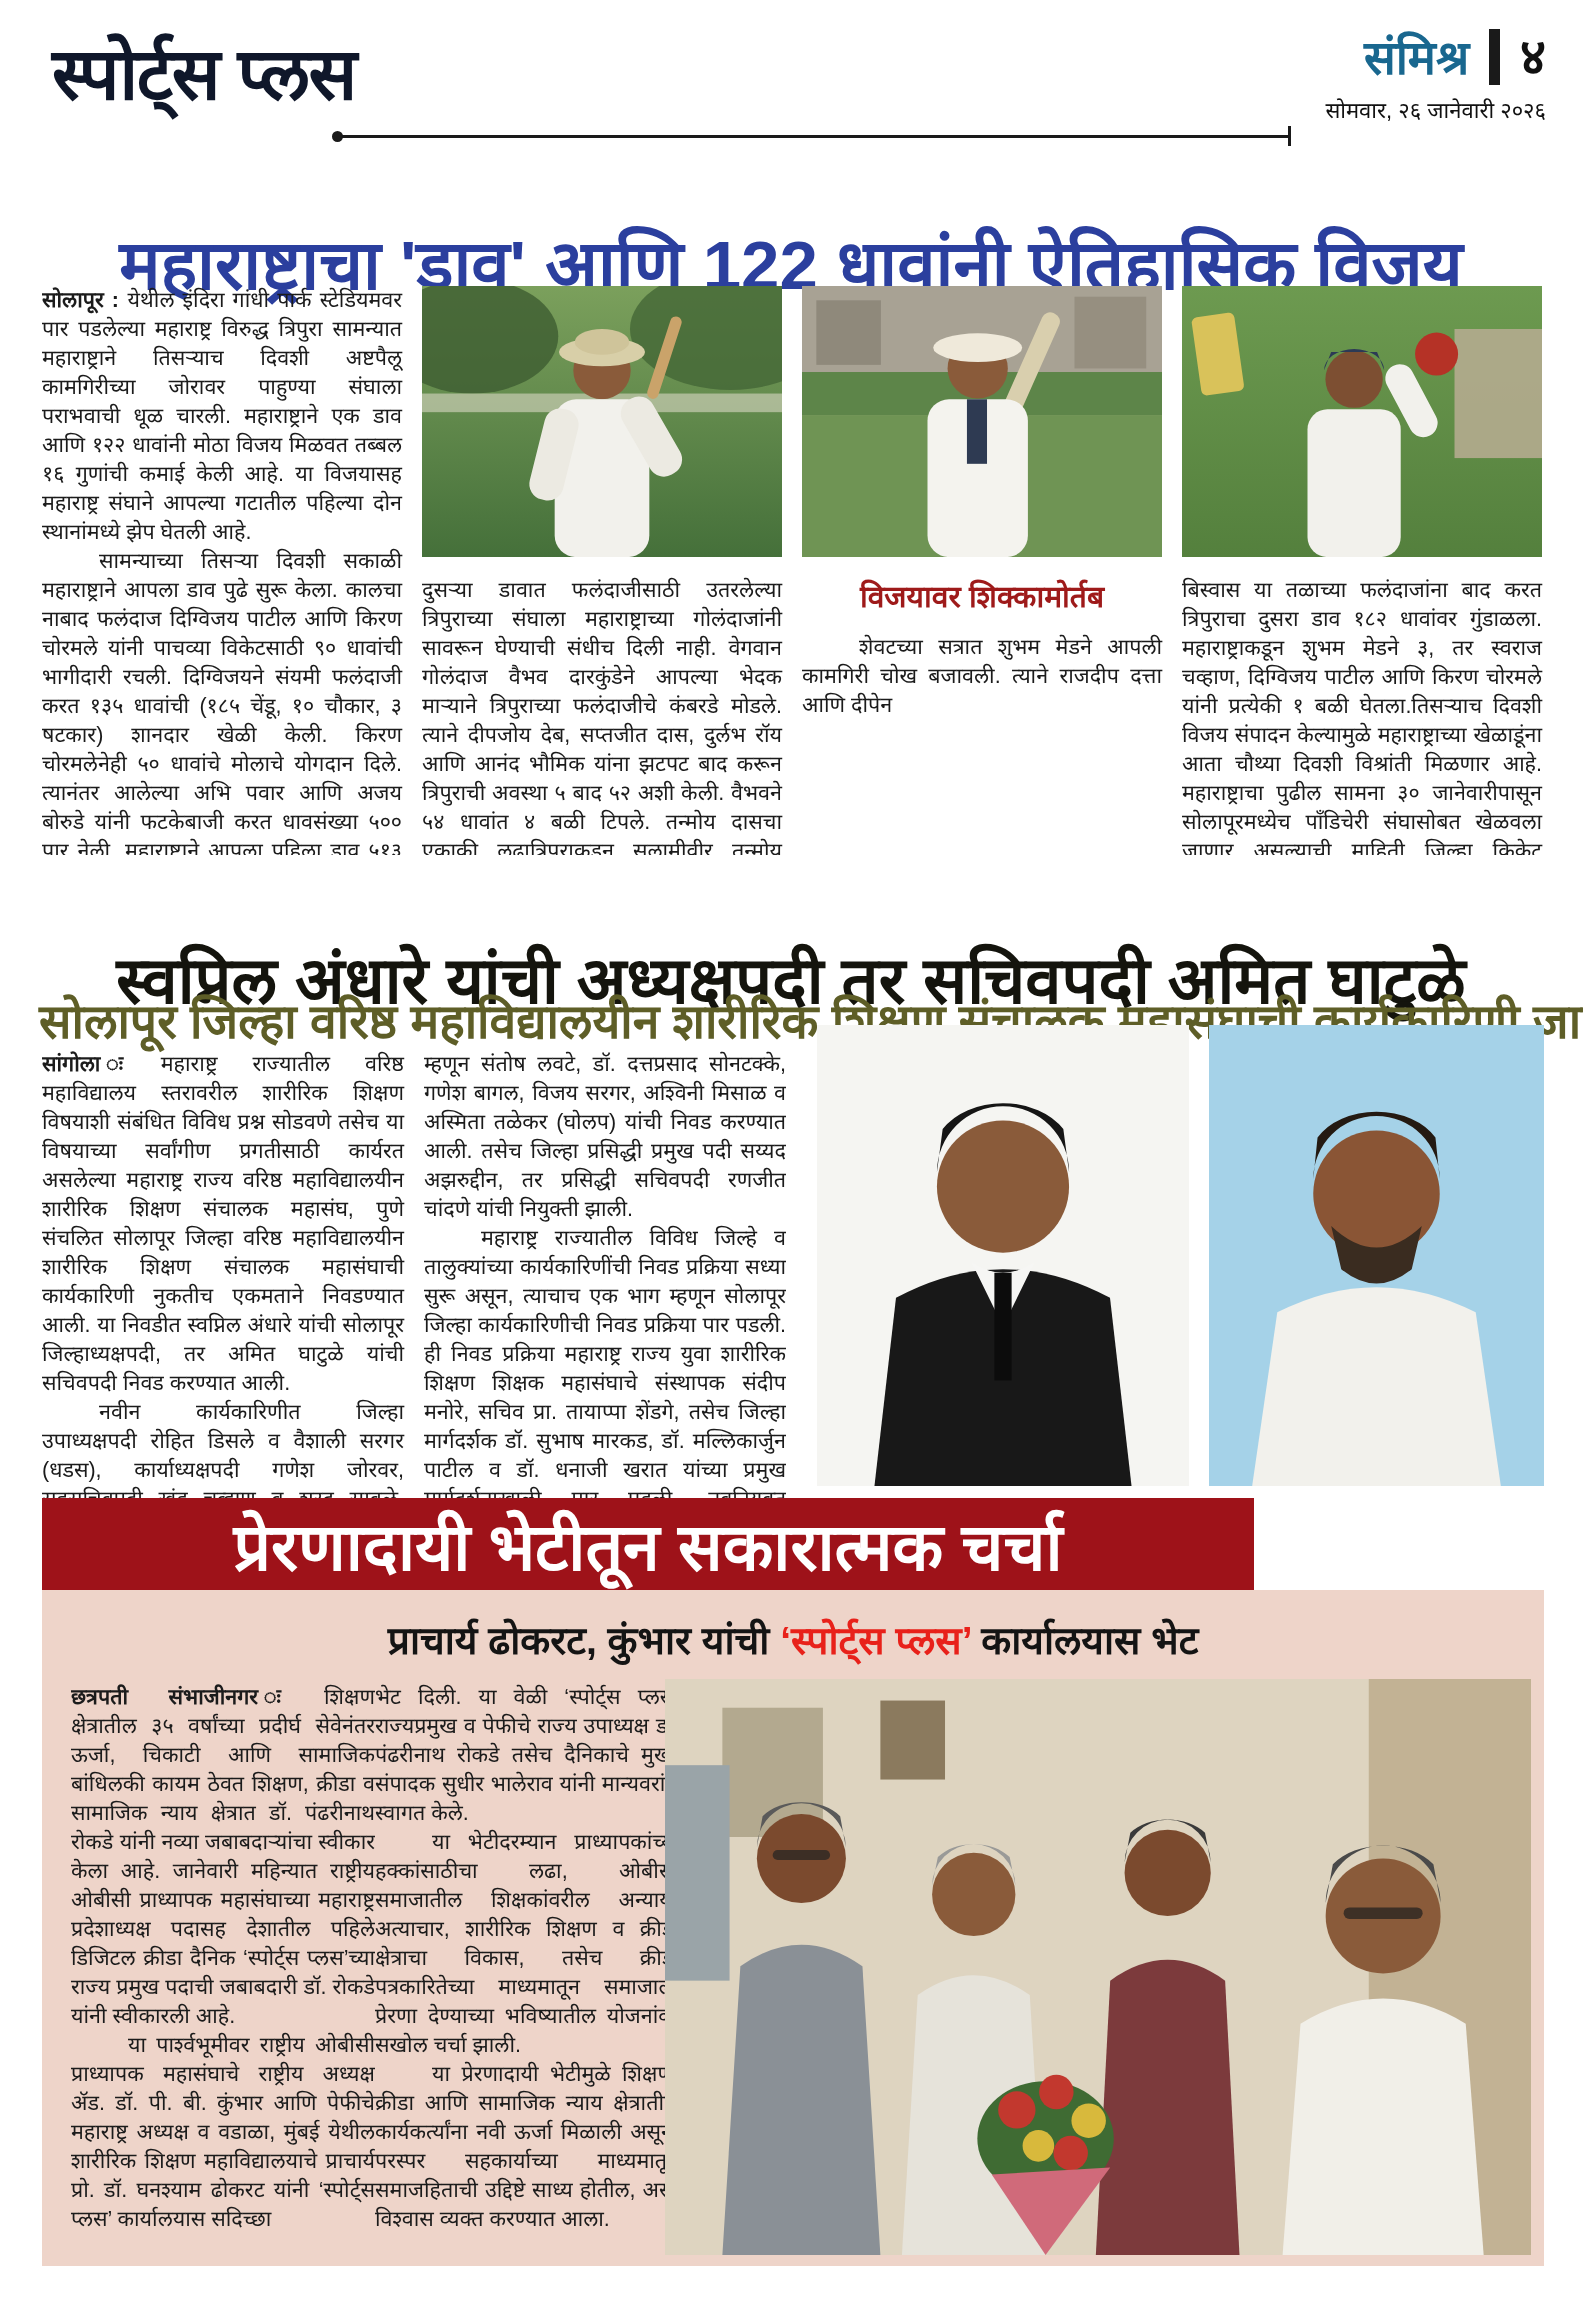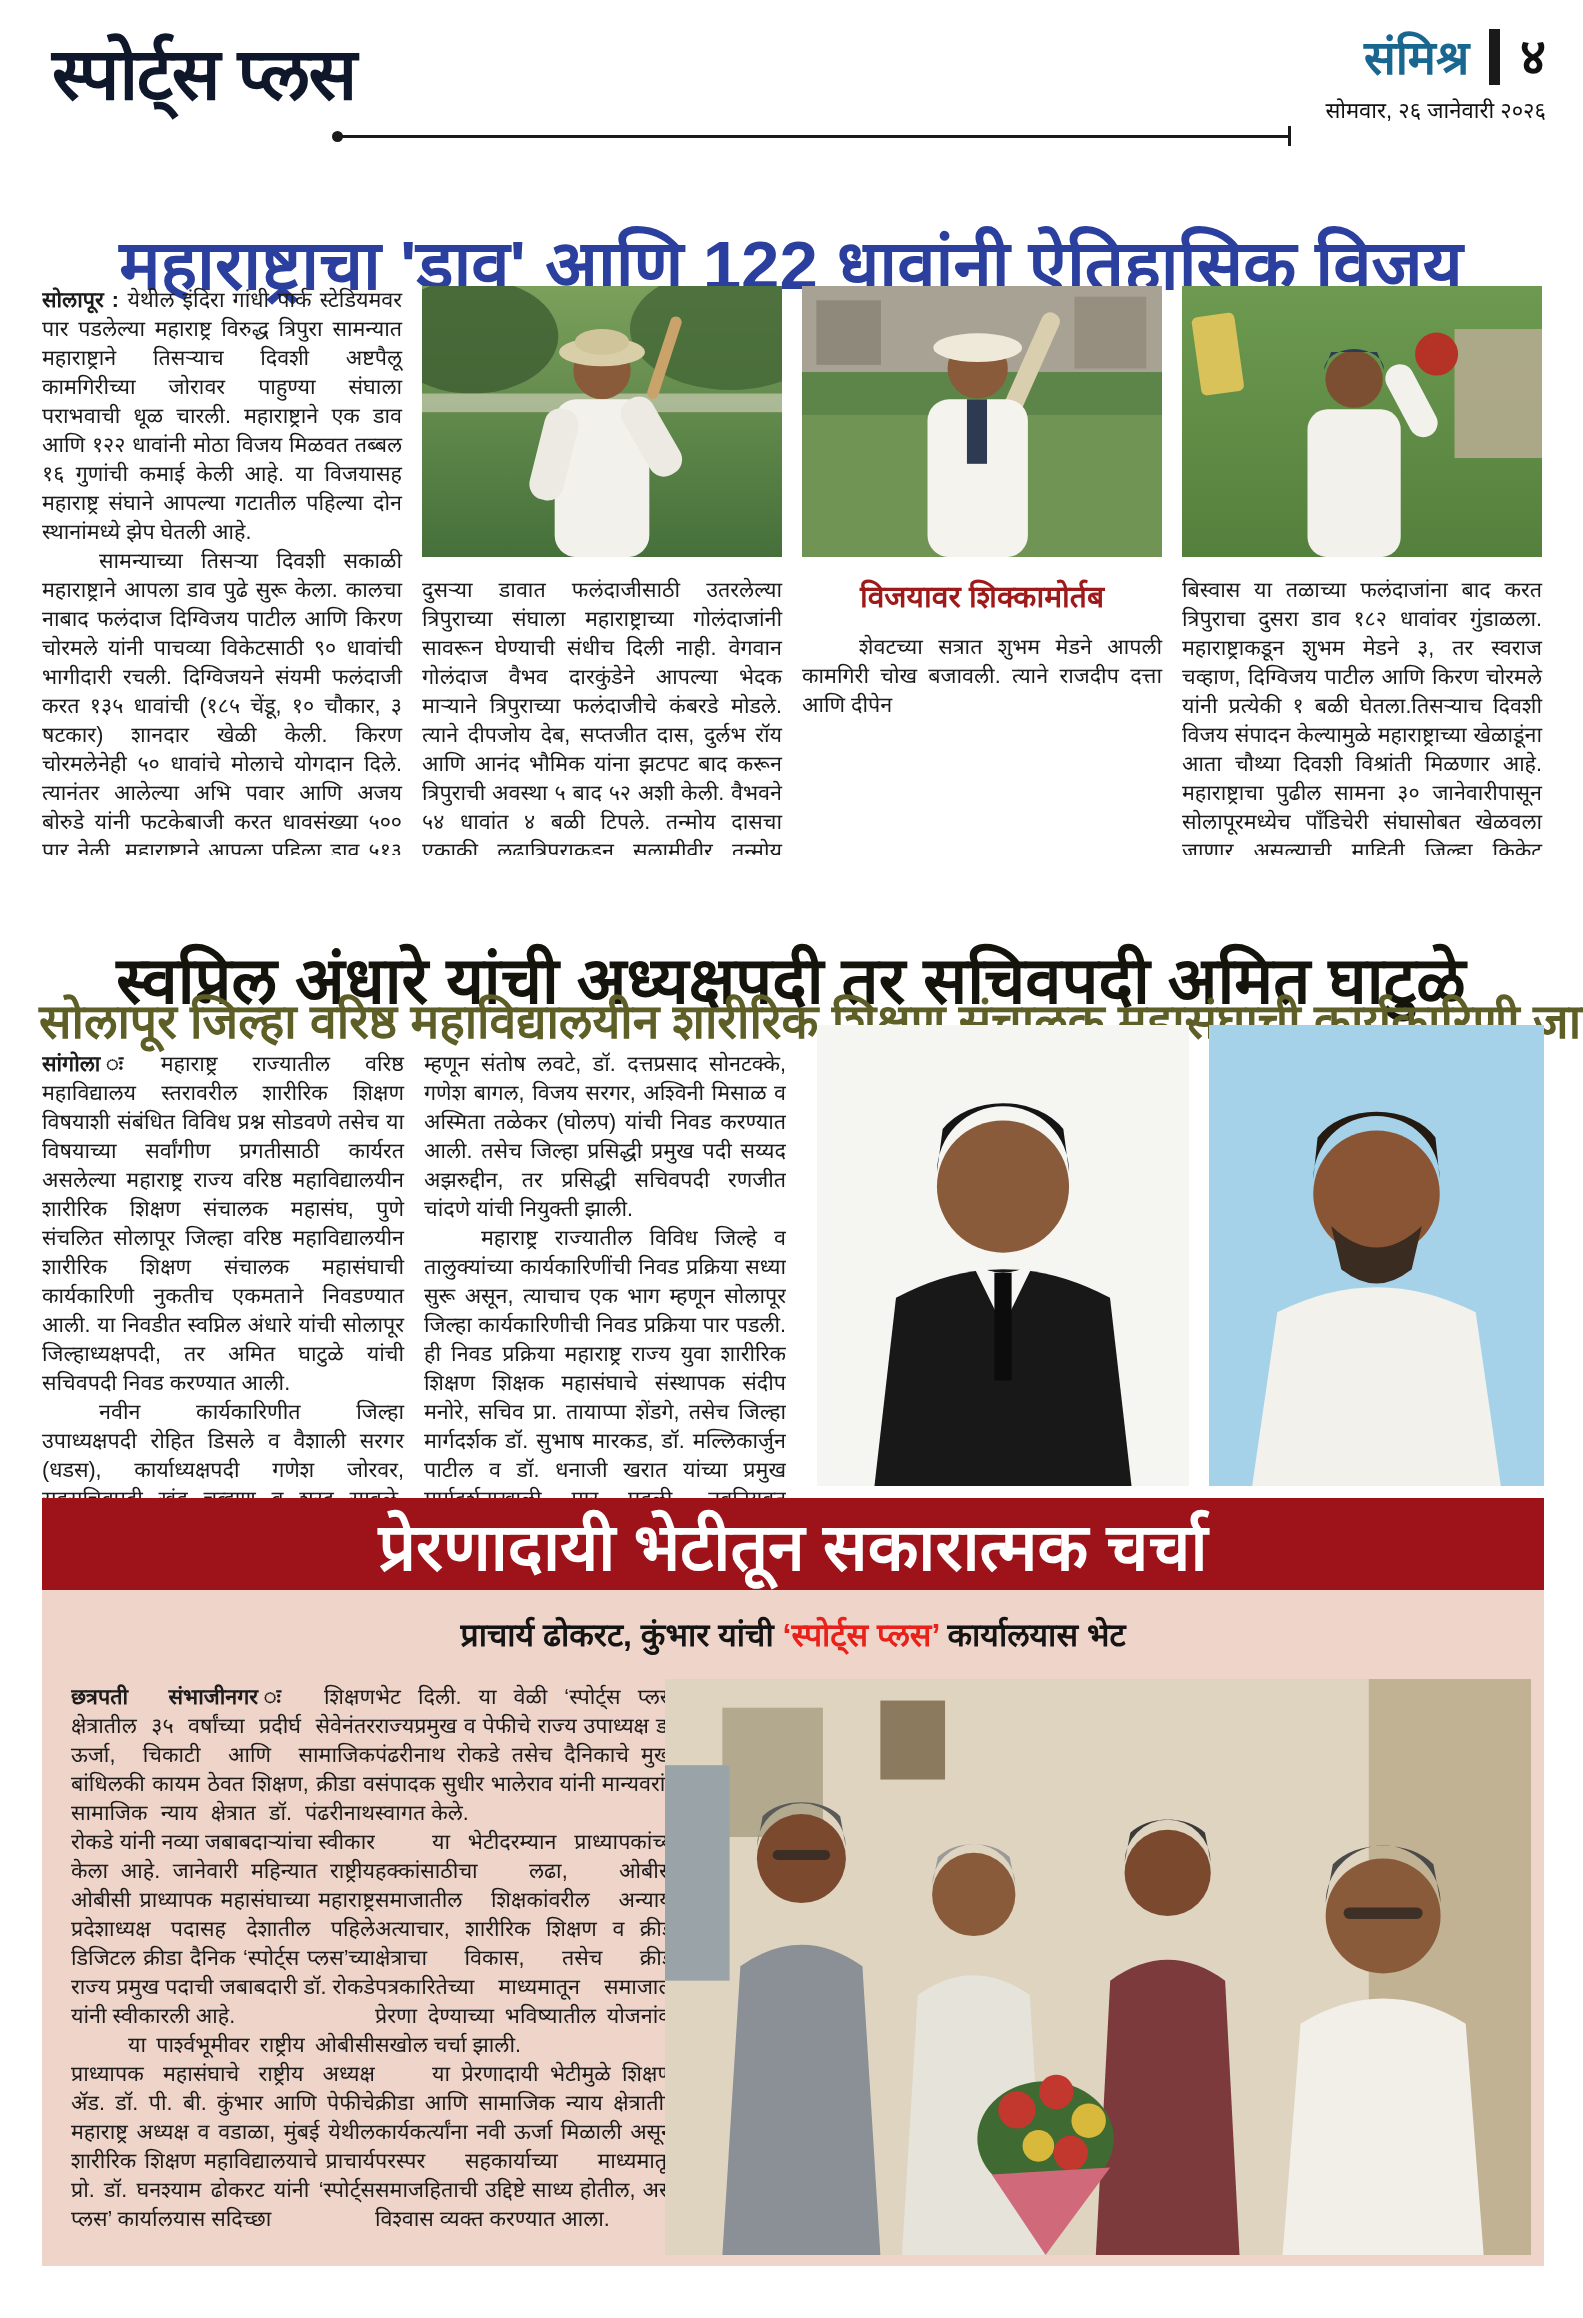--- a/index.html
+++ b/index.html
@@ -41,26 +41,26 @@
   .a2-subhead{position:absolute;top:987px;left:39px;width:1504px;text-align:center;
         font-size:48px;font-weight:700;color:#5e5e27;white-space:nowrap;}
   .a2-cols{position:absolute;top:1050px;left:42px;width:744px;height:480px;
         display:flex;gap:20px;overflow:hidden;}
   .a2-col{flex:0 0 362px;width:362px;}
   .portrait-a{position:absolute;left:817px;top:1025px;width:372px;height:461px;overflow:hidden;}
   .portrait-b{position:absolute;left:1209px;top:1025px;width:335px;height:461px;overflow:hidden;}
   .portrait-a svg,.portrait-b svg{display:block;width:100%;height:100%;}
 
   
-  .banner{position:absolute;left:42px;top:1498px;width:1502px;height:92px;background:#9e1219;
+  .banner{position:absolute;left:42px;top:1498px;width:1212px;height:92px;background:#9e1219;
         display:flex;align-items:center;justify-content:center;}
   .banner-text{color:#ffffff;font-size:66px;font-weight:800;white-space:nowrap;}
   .pink-panel{position:absolute;left:42px;top:1590px;width:1502px;height:676px;background:#eed4c9;}
   .a3-subhead{position:absolute;top:21.5px;left:0;width:100%;text-align:center;
-        font-size:32px;font-weight:800;color:#141414;white-space:nowrap;}
+        font-size:39px;font-weight:800;color:#141414;white-space:nowrap;}
   .a3-subhead .hl{color:#e8211a;}
   .a3-body{position:absolute;left:29px;top:93px;display:flex;}
   .a3-col{width:304px;font-size:21.5px;line-height:29px;text-align:justify;color:#241c18;
         height:569px;overflow:hidden;}
   .group-photo{position:absolute;left:623px;top:89px;width:866px;height:576px;overflow:hidden;}
   .group-photo svg{display:block;width:100%;height:100%;}
 </style>
 </head>
 <body>
 

